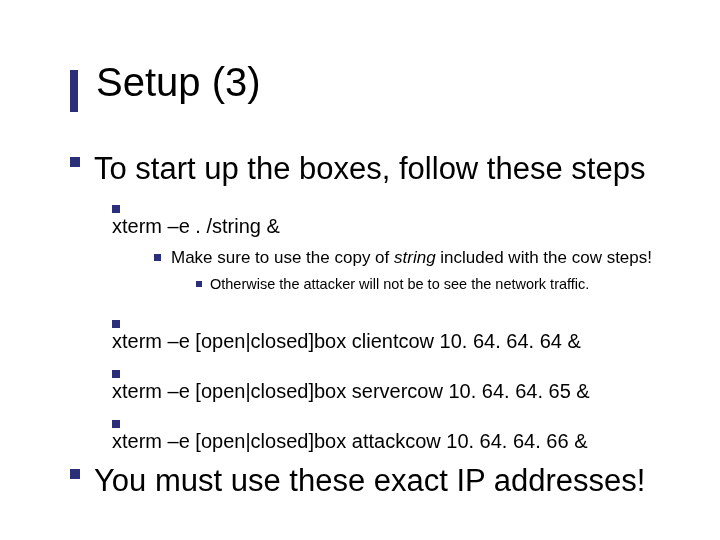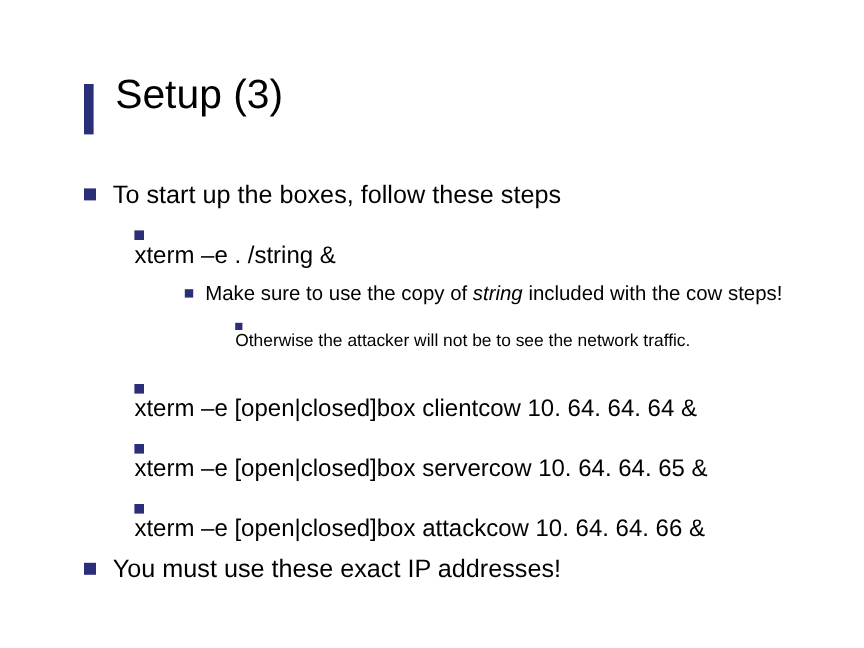--- a/index.html
+++ b/index.html
@@ -1,30 +1,30 @@
 <!DOCTYPE html>
 <html><head>
 <meta charset="utf-8">
 <style>
   html,body{margin:0;padding:0;width:720px;height:540px;background:#fff;font-family:Verdana,Geneva,sans-serif;color:#000;}
   .slide{position:relative;width:720px;height:540px;box-sizing:border-box;}
   .title-wrap{position:absolute;left:70px;top:60px;}
   .title-bar{position:absolute;left:0;top:10px;width:8px;height:42px;background:#2b2f7a;}
-  .title{font-size:34px;font-weight:400;margin:0 0 0 26px;font-family:Verdana,Geneva,sans-serif;}
+  .title{font-size:40px;font-weight:400;margin:0 0 0 26px;font-family:Verdana,Geneva,sans-serif;}
   .body{position:absolute;left:70px;top:150px;right:40px;}
   .b1{display:flex;align-items:flex-start;margin-bottom:8px;}
   .b2{display:flex;align-items:flex-start;margin-left:42px;margin-bottom:8px;flex-direction:column;}
   .b3{display:flex;align-items:flex-start;margin-left:84px;margin-bottom:6px;}
-  .b4{display:flex;align-items:flex-start;margin-left:126px;margin-bottom:18px;flex-direction:column;}
+  .b4{display:flex;align-items:flex-start;margin-left:126px;margin-bottom:18px;}
   .sq{flex:0 0 auto;display:inline-block;background:#2b2f7a;margin-top:0.55em;}
   .sq1{width:10px;height:10px;margin-right:14px;margin-top:0.45em;}
   .sq2{width:8px;height:8px;margin-right:12px;margin-top:0.5em;}
   .sq3{width:7px;height:7px;margin-right:10px;margin-top:0.45em;}
   .sq4{width:6px;height:6px;margin-right:8px;margin-top:0.4em;}
-  .t1{font-size:21px;line-height:1.25;}
+  .t1{font-size:31px;line-height:1.25;}
   .t2{font-size:20px;line-height:1.3;}
   .t3{font-size:17px;line-height:1.3;}
   .t4{font-size:14.5px;line-height:1.3;}
   .italic{font-style:italic;}
   .group2b{margin-top:10px;}
 </style>
 </head>
 <body>
 
 <div class="slide">

